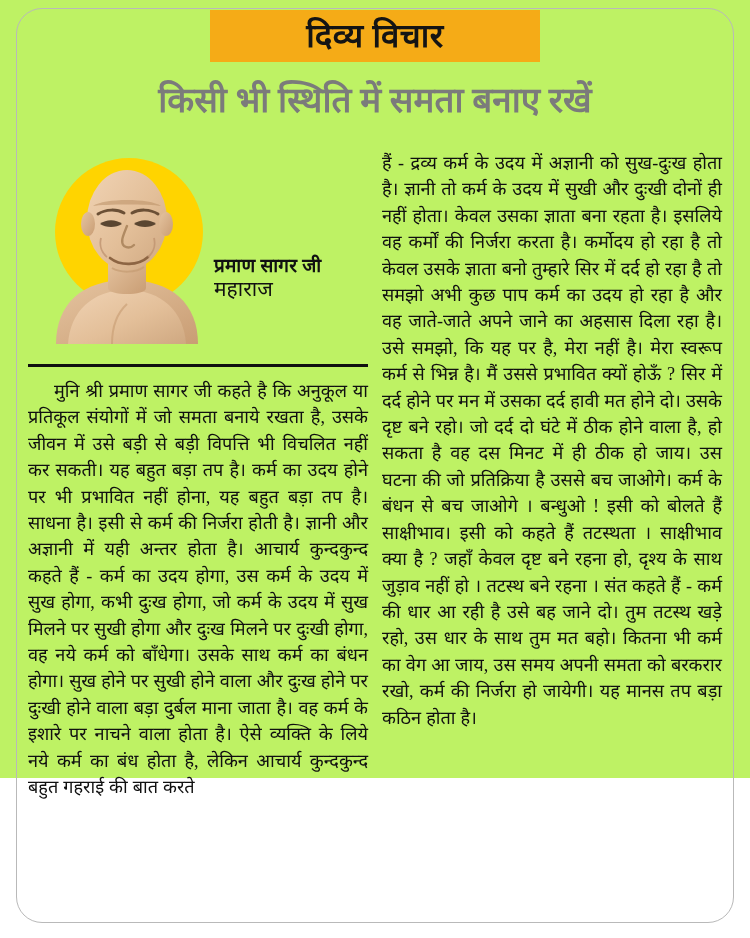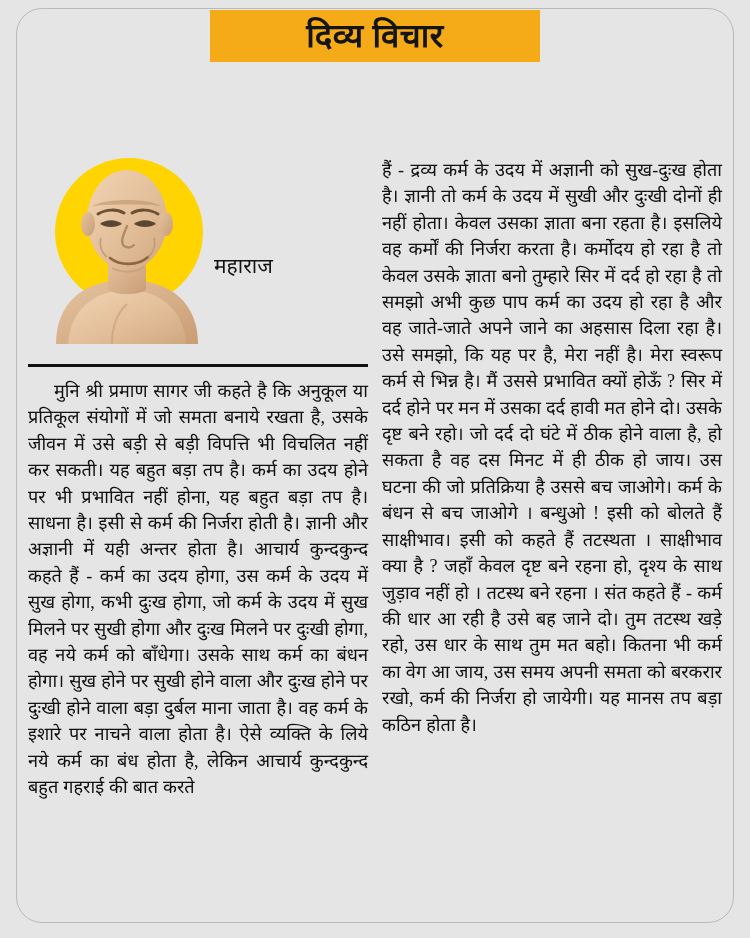--- a/index.html
+++ b/index.html
@@ -11,23 +11,23 @@
   body {
     width: 750px;
     height: 938px;
     font-family: "Liberation Serif", "DejaVu Serif", serif;
     overflow: hidden;
   }
 
   #page {
     position: relative;
     width: 750px;
-    height: 938px;
+    height: 778px;
     box-sizing: border-box;
-    background: #e5e5e5;
+    background: #bef264;
   }
 
   
   .frame {
     position: absolute;
     left: 16px;
     top: 8px;
     width: 718px;
     height: 915px;
     box-sizing: border-box;
@@ -162,39 +162,40 @@
     width: 340px;
     font-family: "Liberation Serif", "DejaVu Serif", serif;
     font-size: 18.1px;
     line-height: 26.4px;
     color: #101010;
     text-align: justify;
     text-justify: inter-word;
     word-spacing: 0.5px;
   }
   .col-left .body-text  { top: 228px; text-indent: 26px; }
-  .col-right .body-text { top: 7px; }
+  .col-right .body-text { top: 0px; }
 
   .body-text p {
     margin: 0;
   }
 </style>
 </head>
 <body>
 
 <div id="page">
 
   <div class="frame"></div>
 
   <div class="masthead-wrap">
     <div class="masthead">
       <span class="masthead-text">दिव्य विचार</span>
     </div>
   </div>
 
+  <div class="headline">किसी भी स्थिति में समता बनाए रखें</div>
 
   <div class="columns">
 
     <div class="col col-left">
 
       <div class="figure">
         <div class="photo-box">
           <div class="halo"></div>
           <svg class="portrait" viewBox="0 0 162 190">
             <defs>
@@ -239,20 +240,21 @@
 
               <path d="M55 84 C53 92 56 99 61 103" stroke="#bf9470" stroke-width="1.8" fill="none" opacity="0.8"></path>
               <path d="M108 84 C110 92 107 99 102 103" stroke="#bf9470" stroke-width="1.8" fill="none" opacity="0.8"></path>
 
               <path d="M81 150 C70 160 66 176 66 190" stroke="#c79b72" stroke-width="2" fill="none" opacity="0.6"></path>
             </g>
           </svg>
         </div>
 
         <div class="caption">
+          <div class="cap-2">प्रमाण सागर जी</div>
           <div class="cap-3">महाराज</div>
         </div>
       </div>
 
       <div class="rule"></div>
 
       <div class="body-text">
         <p>मुनि श्री प्रमाण सागर जी कहते है कि अनुकूल या प्रतिकूल संयोगों में जो समता बनाये रखता है, उसके जीवन में उसे बड़ी से बड़ी विपत्ति भी विचलित नहीं कर सकती। यह बहुत बड़ा तप है। कर्म का उदय होने पर भी प्रभावित नहीं होना, यह बहुत बड़ा तप है। साधना है। इसी से कर्म की निर्जरा होती है। ज्ञानी और अज्ञानी में यही अन्तर होता है। आचार्य कुन्दकुन्द कहते हैं - कर्म का उदय होगा, उस कर्म के उदय में सुख होगा, कभी दुःख होगा, जो कर्म के उदय में सुख मिलने पर सुखी होगा और दुःख मिलने पर दुःखी होगा, वह नये कर्म को बाँधेगा। उसके साथ कर्म का बंधन होगा। सुख होने पर सुखी होने वाला और दुःख होने पर दुःखी होने वाला बड़ा दुर्बल माना जाता है। वह कर्म के इशारे पर नाचने वाला होता है। ऐसे व्यक्ति के लिये नये कर्म का बंध होता है, लेकिन आचार्य कुन्दकुन्द बहुत गहराई की बात करते</p>
       </div>
     </div>

